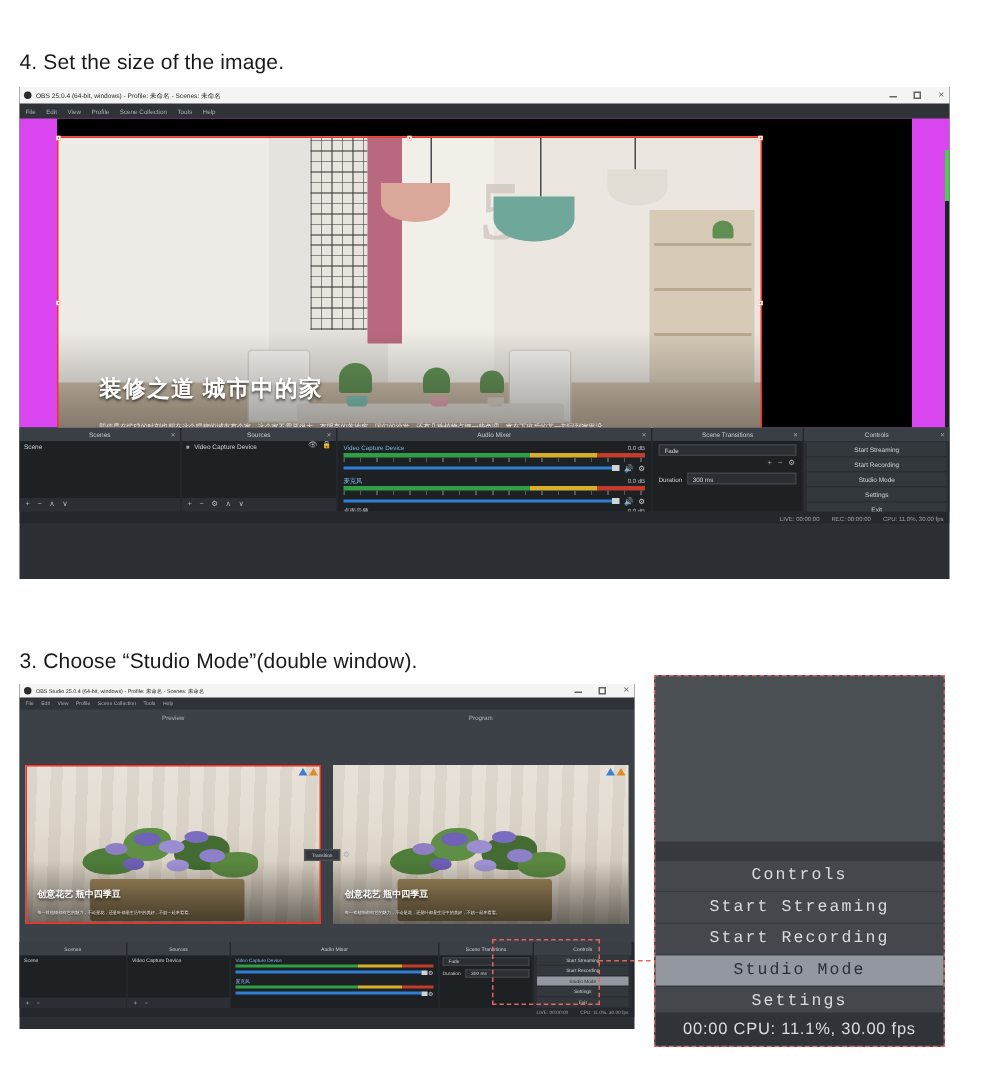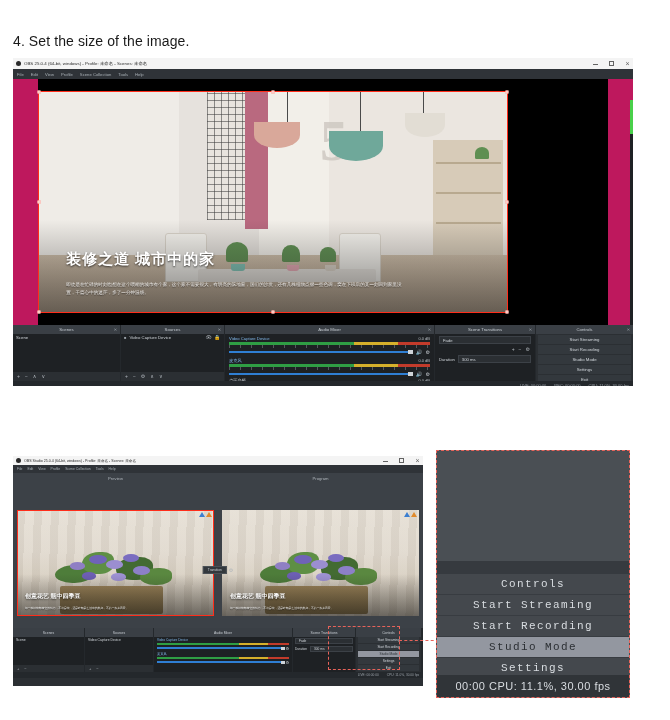--- a/index.html
+++ b/index.html
@@ -67,22 +67,22 @@
   }
   #obs-win-2 .menubar { height: 8px; gap: 5px; }
   .menu-item {
     font-size: 4.2px; color: #a9b0b6; white-space: nowrap;
   }
   #obs-win-2 .menu-item { font-size: 3.4px; }
 
   
   .preview-area {
     position: relative;
-    background: #be185d;
-    height: 246px;
+    background: #d946ef;
+    height: 206px;
     overflow: hidden;
   }
   .canvas-black {
     position: absolute;
     left: 25px; top: 0px; right: 25px; bottom: 0px;
     background: #000;
   }
   .scene-photo {
     position: absolute;
     left: 25px; top: 12px; width: 470px; height: 222px;
@@ -623,20 +623,21 @@
 
     </div>
 
     <div class="statusbar">
       <span class="status-text">LIVE: 00:00:00</span>
       <span class="status-text">REC: 00:00:00</span>
       <span class="status-text">CPU: 11.0%, 30.00 fps</span>
     </div>
   </div>
 
+  <div class="step-heading" id="heading-3">3. Choose “Studio Mode”(double window).</div>
 
   <div class="obs-window" id="obs-win-2">
 
     <div class="titlebar">
       <div class="title-dot"></div>
       <div class="title-text">OBS Studio 25.0.4 (64-bit, windows) - Profile: 未命名 - Scenes: 未命名</div>
       <div class="win-controls">
         <div class="wc wc-min"></div>
         <div class="wc wc-max"></div>
         <div class="wc wc-close">×</div>

